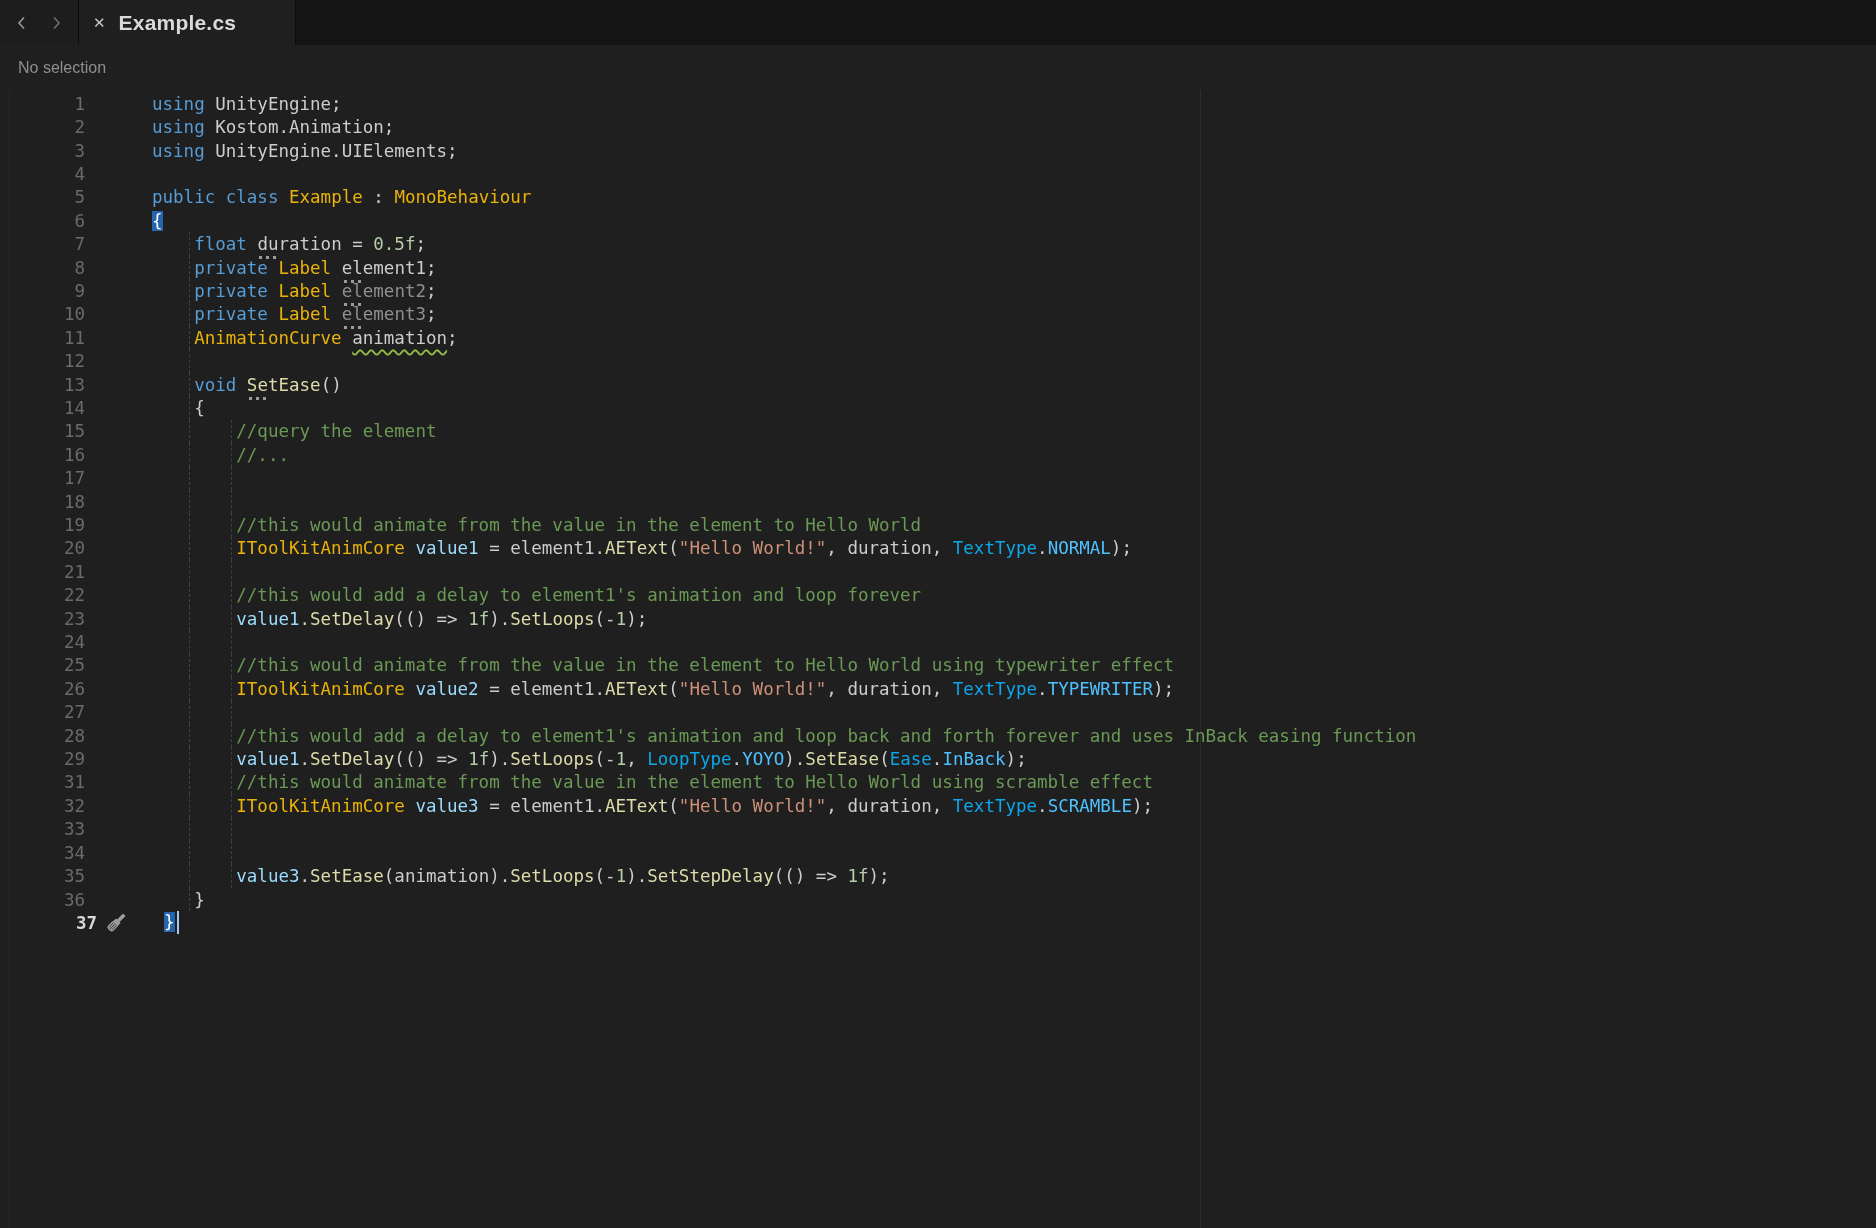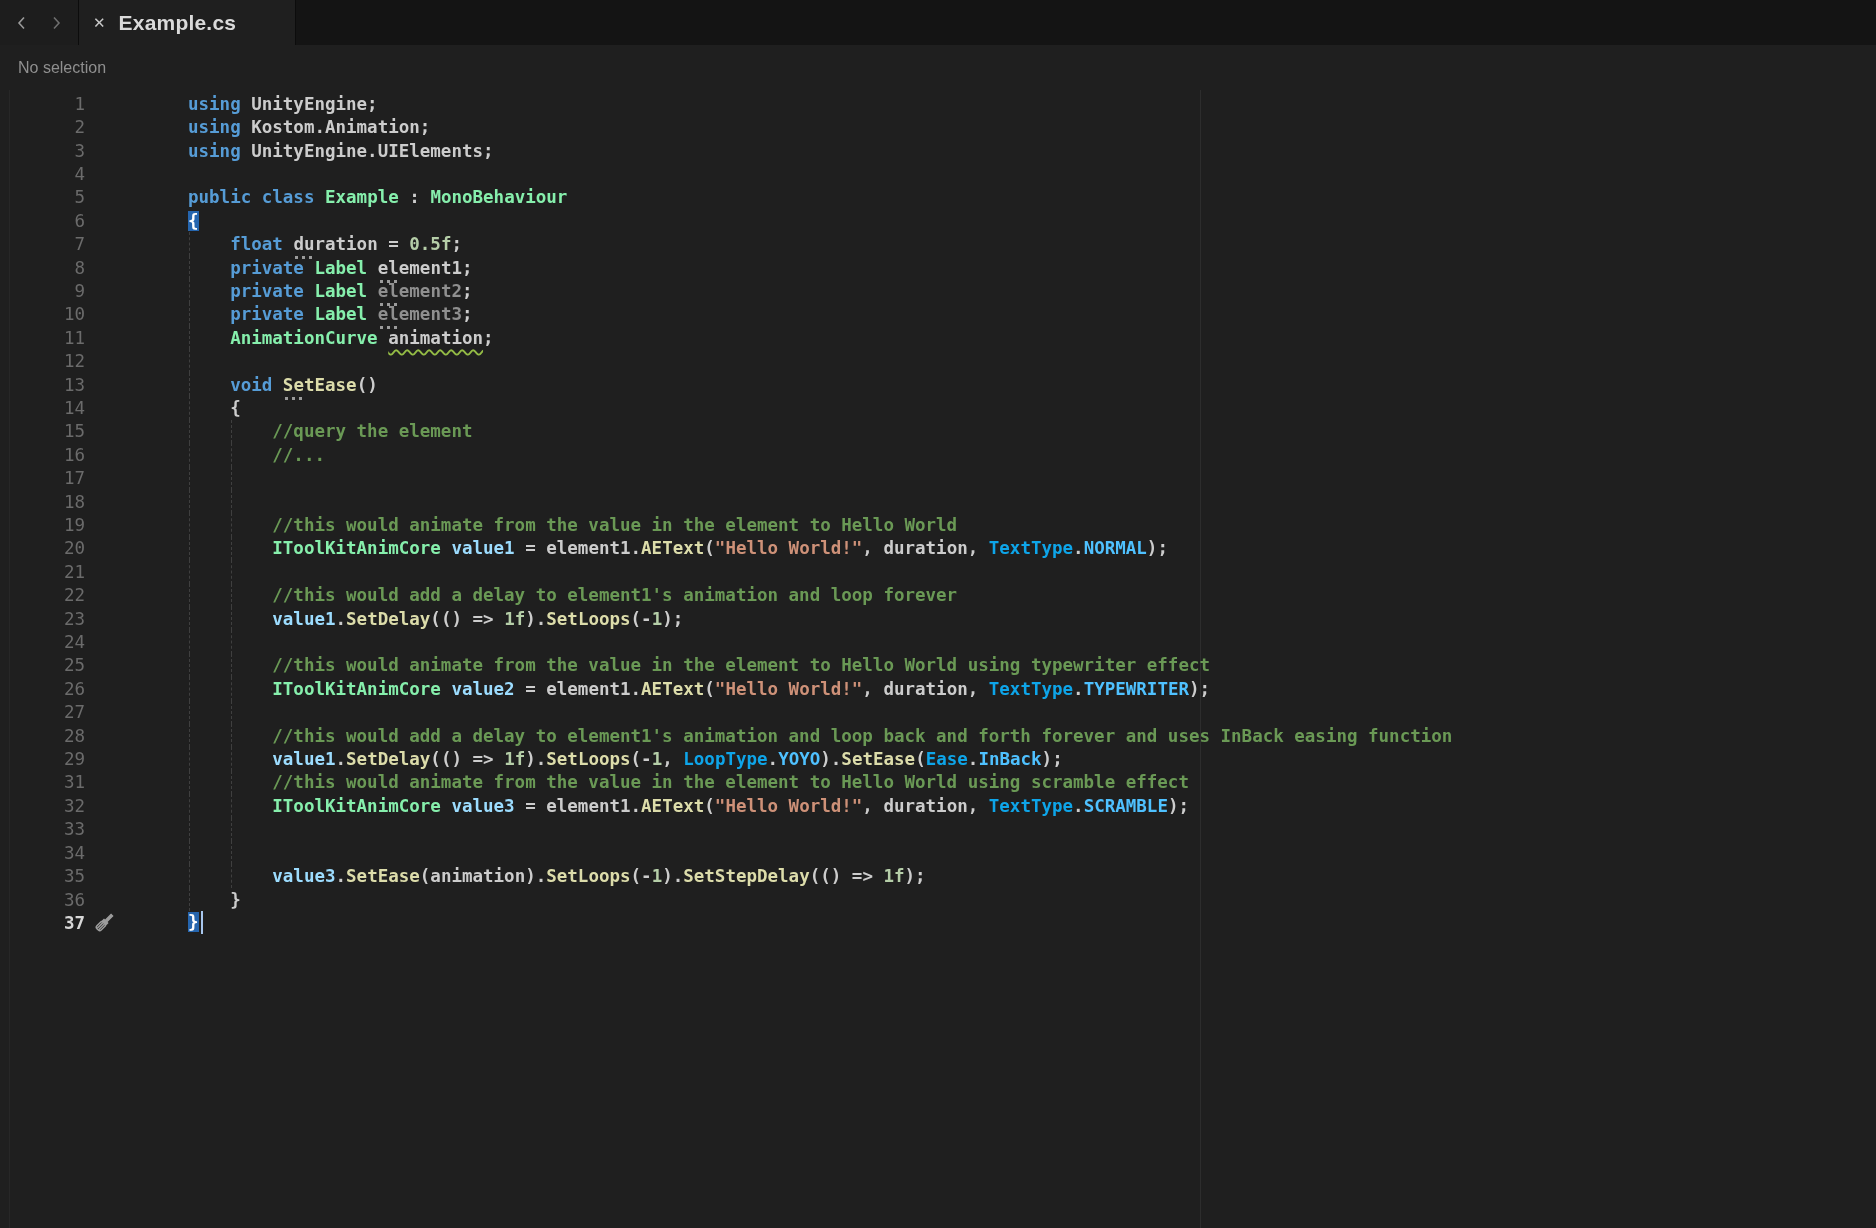--- a/index.html
+++ b/index.html
@@ -19,27 +19,27 @@
          display:flex;align-items:center;padding-left:18px;color:#8f8f8f;font-size:16px;}
   
   .editor{position:absolute;top:90px;left:0;right:0;bottom:0;background:#1f1f1f;}
   .ruler{position:absolute;left:1200px;top:0;bottom:0;width:1px;background:#2d2d2d;}
   .sash{position:absolute;left:9px;top:0;bottom:0;width:1px;background:#272727;}
   .lines{position:absolute;top:2px;left:0;right:0;
          font-family:"DejaVu Sans Mono", monospace;font-size:17.5px;}
   .line{position:relative;height:23.42px;display:flex;align-items:center;white-space:pre;}
   .ln{display:inline-block;width:85px;text-align:right;color:#6b6b6b;font-weight:400;flex:0 0 auto;}
   .mid{display:inline-block;width:67px;height:100%;position:relative;flex:0 0 auto;}
-  .code{font-weight:700;color:#cccccc;margin-left:36px;}
-  .line.current .ln{color:#d8d8d8;font-weight:700;}
+  .code{font-weight:400;color:#cccccc;}
+  .line.current .ln{color:#d8d8d8;font-weight:700;padding-left:12px;}
   .gd{position:absolute;top:0;height:100%;border-left:1px dashed #3f3f3f;width:0;}
   .gd.g1{left:189px}.gd.g2{left:231px}
   
   .tk-k{color:#569cd6}
-  .tk-t{color:#86efac}
+  .tk-t{color:#eab308}
   .tk-w{color:#cccccc}
   .tk-m{color:#dcdcaa}
   .tk-v{color:#9cdcfe}
   .tk-n{color:#b5cea8}
   .tk-s{color:#ce9178}
   .tk-c{color:#6a9955}
   .tk-e{color:#0ea5e9}
   .tk-em{color:#4fc1ff}
   .tk-g{color:#8f8f8f}
   .tk-b{color:#ffffff;background:#2565ae;}

